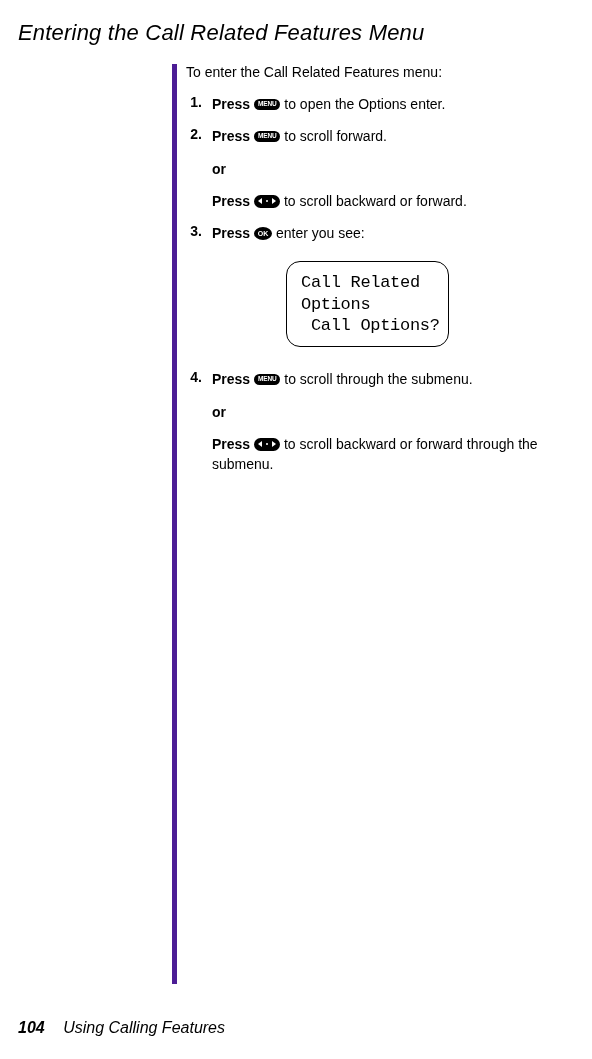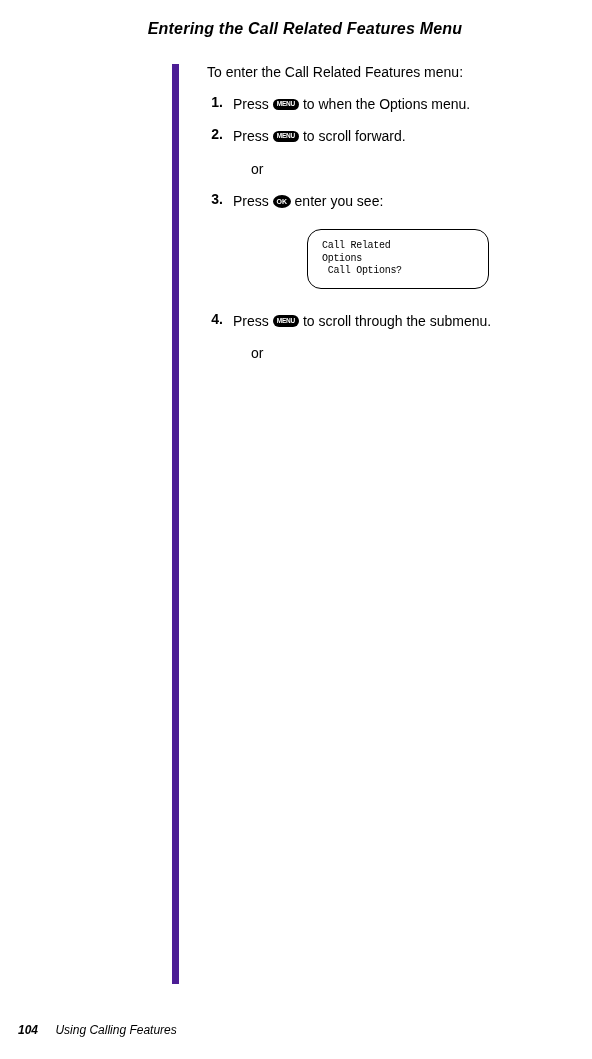--- a/index.html
+++ b/index.html
@@ -10,33 +10,32 @@
     body {
       width: 592px;
       height: 1059px;
       background: #fff;
       font-family: Arial, Helvetica, sans-serif;
       position: relative;
       color: #000;
     }
     .page-title {
       font-style: italic;
-      font-weight: bold;
-      font-size: 16px;
+      font-weight: normal;
+      font-size: 22px;
       padding: 20px 0 20px 18px;
       letter-spacing: 0.2px;
-      text-align: center;
     }
     .content-area {
       position: absolute;
       left: 172px;
       top: 64px;
       right: 30px;
-      border-left: 7px solid #4c1d95;
-      padding-left: 28px;
+      border-left: 5px solid #4c1d95;
+      padding-left: 9px;
       height: 920px;
     }
     .intro {
       font-size: 14px;
       margin-bottom: 14px;
     }
     .step {
       display: flex;
       margin-bottom: 12px;
       font-size: 14px;
@@ -46,27 +45,27 @@
       width: 26px;
       flex-shrink: 0;
       text-align: right;
       padding-right: 10px;
     }
     .step-body {
       flex: 1;
       line-height: 1.45;
     }
     .step-sub {
-      margin-left: 44px;
+      margin-left: 26px;
       margin-bottom: 12px;
       font-size: 14px;
       line-height: 1.45;
     }
     .bold {
-      font-weight: normal;
+      font-weight: bold;
     }
     .icon-pill {
       display: inline-block;
       background: #000;
       color: #fff;
       font-size: 6.5px;
       font-weight: bold;
       border-radius: 10px;
       padding: 2.5px 4px 2.5px 4px;
       vertical-align: middle;
@@ -128,36 +127,36 @@
       width: 2.5px;
       height: 2.5px;
       background: #fff;
       border-radius: 50%;
       top: 5.2px;
       left: 11.8px;
     }
     .lcd-screen {
       border: 1.5px solid #000;
       border-radius: 14px;
-      width: 182px;
+      width: 163px;
       margin: 18px 0 22px 100px;
       padding: 10px 12px 10px 14px;
       font-family: 'Courier New', monospace;
-      font-size: 10px;
+      font-size: 17px;
       line-height: 1.25;
       letter-spacing: -0.3px;
     }
     .lcd-line {
       white-space: pre;
     }
     .footer {
       position: absolute;
       bottom: 22px;
       left: 18px;
-      font-size: 12px;
+      font-size: 16px;
     }
     .footer .page-num {
       font-weight: bold;
       font-style: italic;
     }
     .footer .section {
       font-style: italic;
       margin-left: 14px;
     }
   </style>
@@ -166,34 +165,38 @@
 
 <h1 class="page-title">Entering the Call Related Features Menu</h1>
 
 <div class="content-area">
   <p class="intro">To enter the Call Related Features menu:</p>
 
   <div class="step">
     <div class="step-num">1.</div>
     <div class="step-body">
       <span class="bold">Press</span>
-      <span class="icon-pill">MENU</span><span> to when the Options menu.</span>
+      <span class="icon-pill">MENU</span><span> to open the Options enter.</span>
     </div>
   </div>
 
   <div class="step">
     <div class="step-num">2.</div>
     <div class="step-body">
       <span class="bold">Press</span>
       <span class="icon-pill">MENU</span><span> to scroll forward.</span>
     </div>
   </div>
 
   <div class="step-sub bold">or</div>
 
+  <div class="step-sub">
+    <span class="bold">Press</span>
+    <span class="icon-arrows"><span class="dot"></span></span><span> to scroll backward or forward.</span>
+  </div>
 
   <div class="step">
     <div class="step-num">3.</div>
     <div class="step-body">
       <span class="bold">Press</span>
       <span class="icon-oval">OK</span><span> enter you see:</span>
     </div>
   </div>
 
   <div class="lcd-screen">
@@ -205,18 +208,22 @@
   <div class="step">
     <div class="step-num">4.</div>
     <div class="step-body">
       <span class="bold">Press</span>
       <span class="icon-pill">MENU</span><span> to scroll through the submenu.</span>
     </div>
   </div>
 
   <div class="step-sub bold">or</div>
 
+  <div class="step-sub">
+    <span class="bold">Press</span>
+    <span class="icon-arrows"><span class="dot"></span></span><span> to scroll backward or forward through the submenu.</span>
+  </div>
 </div>
 
 <div class="footer">
   <span class="page-num">104</span>
   <span class="section">Using Calling Features</span>
 </div>
 
 </body></html>

